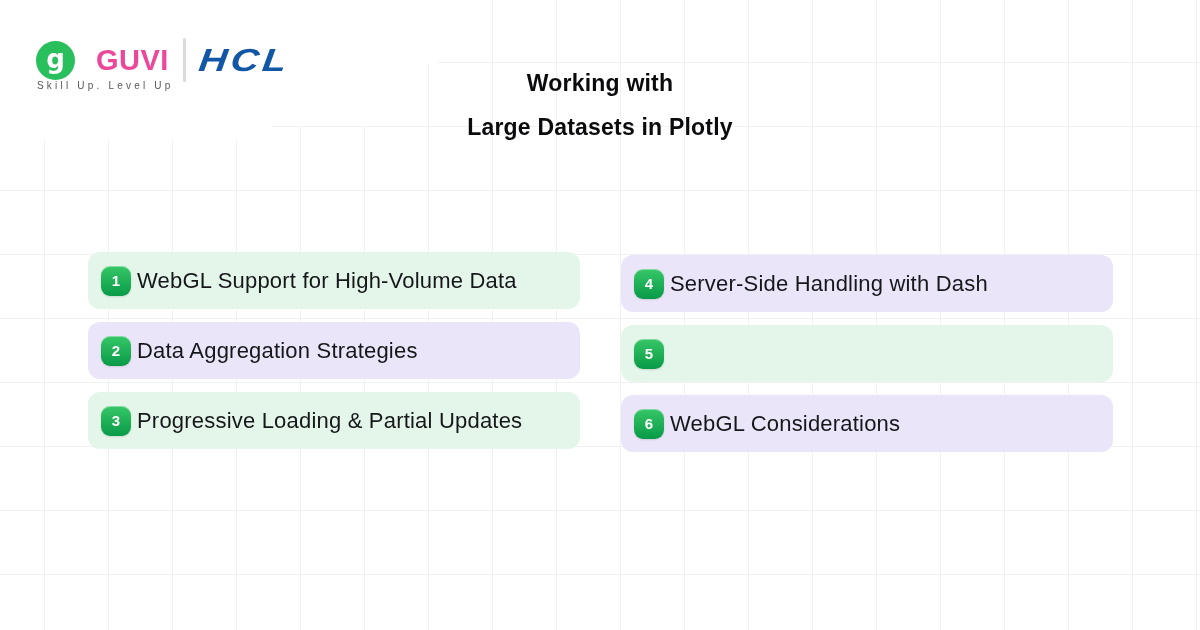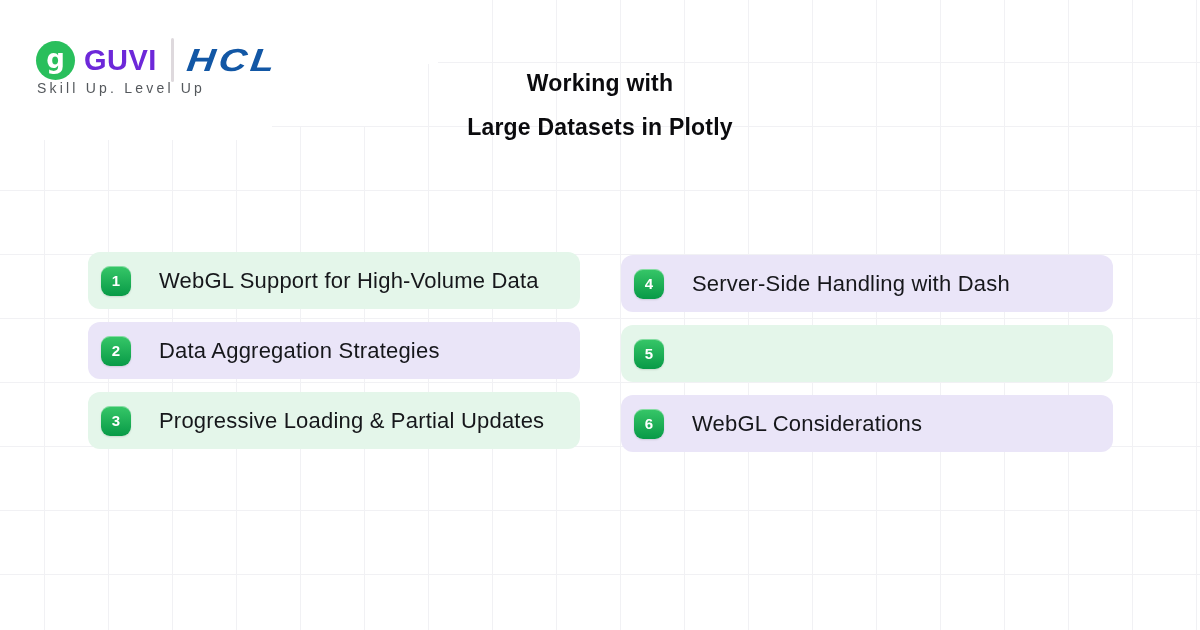--- a/index.html
+++ b/index.html
@@ -35,28 +35,28 @@
   .mask-3{width:272px;height:140px;}
 
   
   .logo-row{position:absolute;left:36px;top:38px;display:flex;align-items:center;}
   .guvi-mark{
     width:39px;height:39px;border-radius:50%;background:var(--guvi-green);
     color:#fff;display:flex;align-items:center;justify-content:center;
     font-family:"DejaVu Sans",sans-serif;font-weight:bold;font-size:26px;
     padding-bottom:3px;box-sizing:border-box;
   }
-  .guvi-word{margin-left:9px;font-size:29px;font-weight:700;letter-spacing:.5px;color:#6d28d9;}
+  .guvi-word{margin-left:21px;font-size:29px;font-weight:700;letter-spacing:.5px;color:#ec4899;}
   .logo-divider{width:3px;height:44px;background:#DED9DD;margin:0 13px 0 14px;border-radius:2px;}
   .hcl-word{
     font-size:32px;font-weight:700;font-style:italic;color:var(--hcl-blue);
     letter-spacing:3px;transform:scaleX(1.22) skewX(-6deg);transform-origin:left center;
   }
   .tagline{
-    position:absolute;left:37px;top:80px;font-size:14px;letter-spacing:3.2px;
+    position:absolute;left:37px;top:80px;font-size:10px;letter-spacing:3.2px;
     color:var(--tagline-text);font-weight:500;
   }
 
   
   .title{
     position:absolute;left:0;right:0;top:61px;text-align:center;
     font-size:23px;line-height:44px;font-weight:800;color:var(--title-text);
     letter-spacing:.2px;
   }
 
@@ -70,21 +70,21 @@
   }
   .pill.green{background:var(--green-pill);}
   .pill.lavender{background:var(--lavender-pill);}
   .badge{
     width:30px;height:30px;flex:0 0 30px;border-radius:9px;
     background:linear-gradient(180deg,var(--badge-top),var(--badge-bottom));
     color:#fff;font-size:15px;font-weight:700;
     display:flex;align-items:center;justify-content:center;
     box-shadow:inset 0 1px 0 rgba(255,255,255,.4), 0 1px 2px rgba(0,0,0,.12);
   }
-  .label{margin-left:28px;font-size:22px;font-weight:500;color:var(--item-text);letter-spacing:.2px;}
+  .label{margin-left:6px;font-size:22px;font-weight:500;color:var(--item-text);letter-spacing:.2px;}
 </style>
 </head>
 <body>
 
 <div id="canvas">
 
   <div class="bg-grid"></div>
   <div class="mask mask-3"></div>
   <div class="mask mask-2"></div>
   <div class="mask mask-1"></div>

